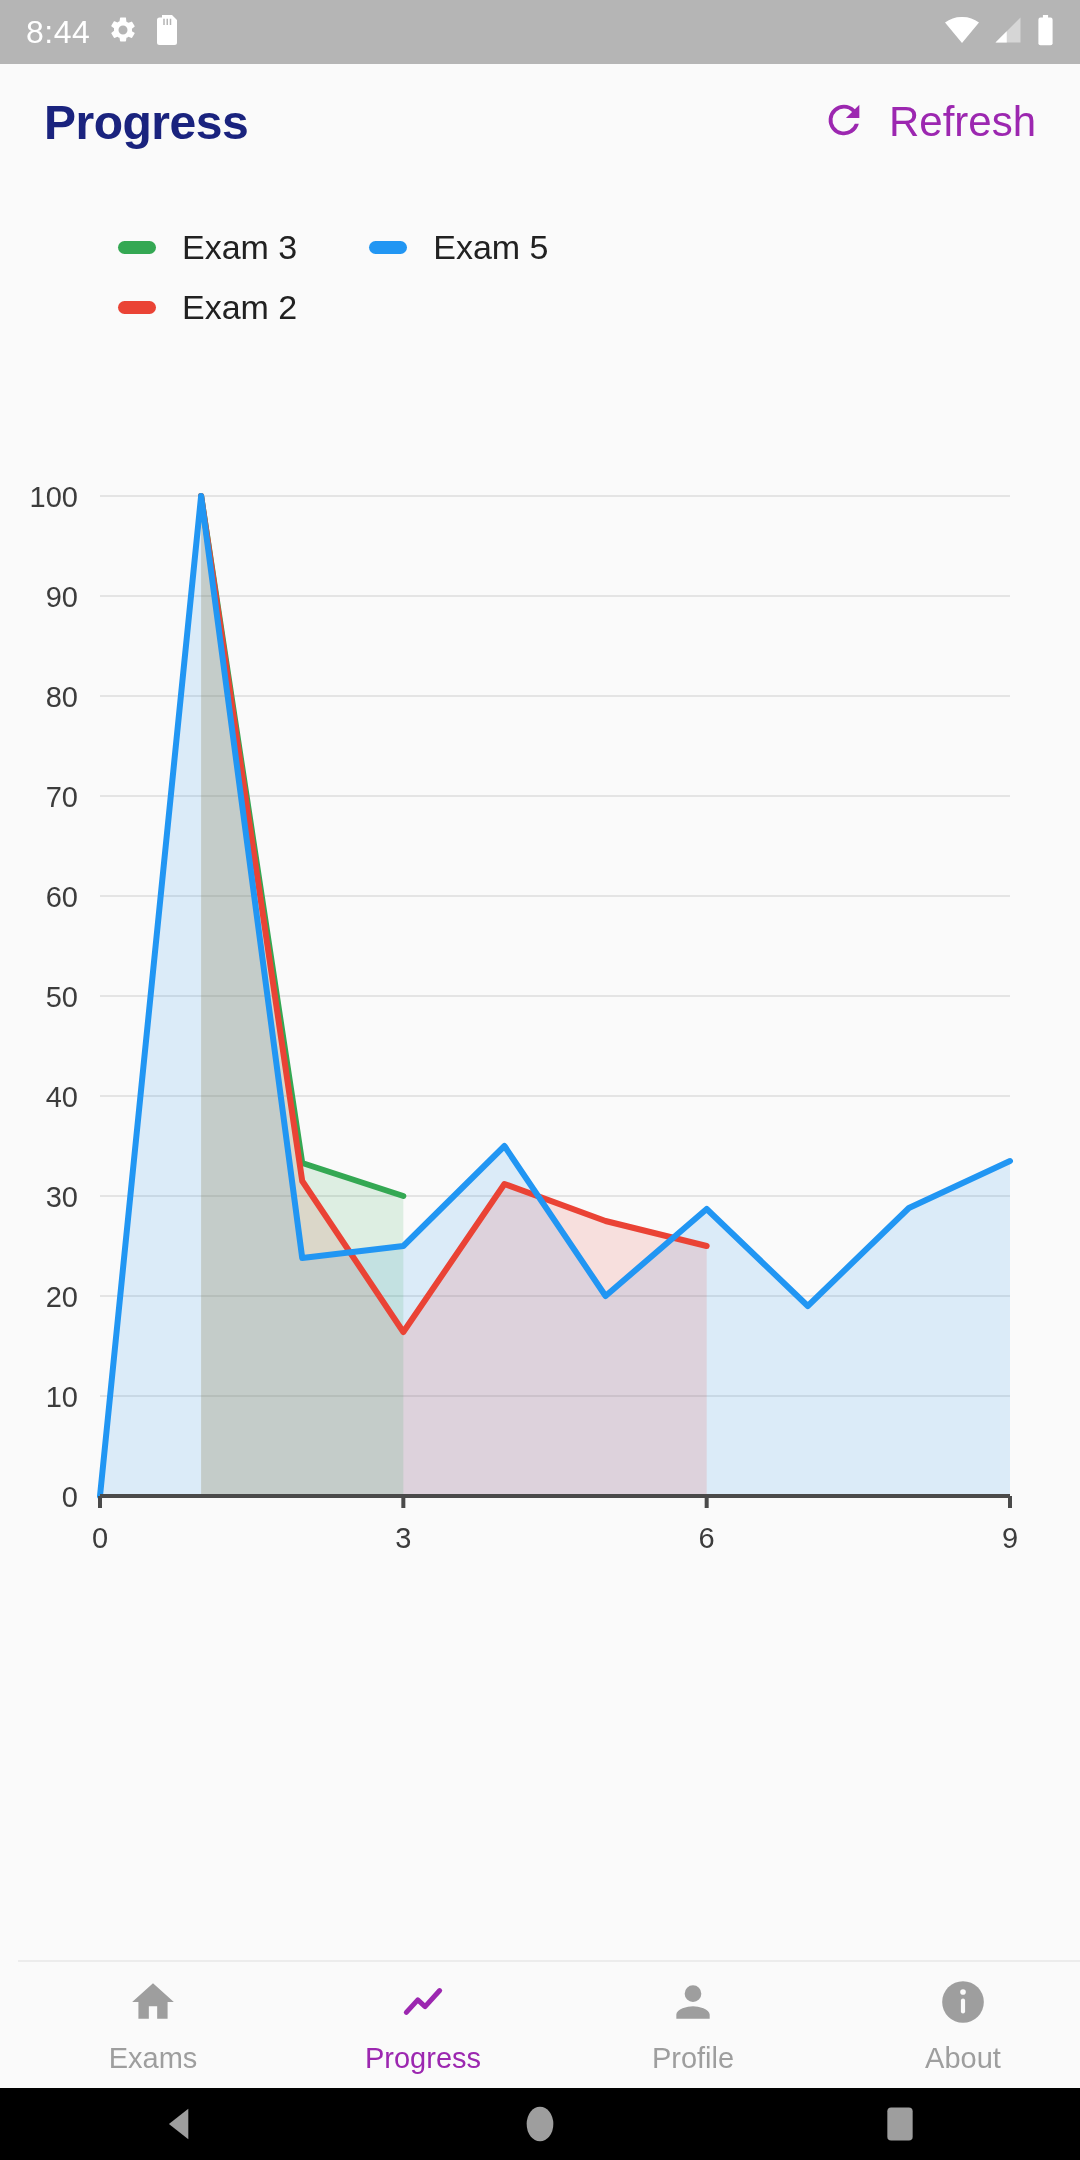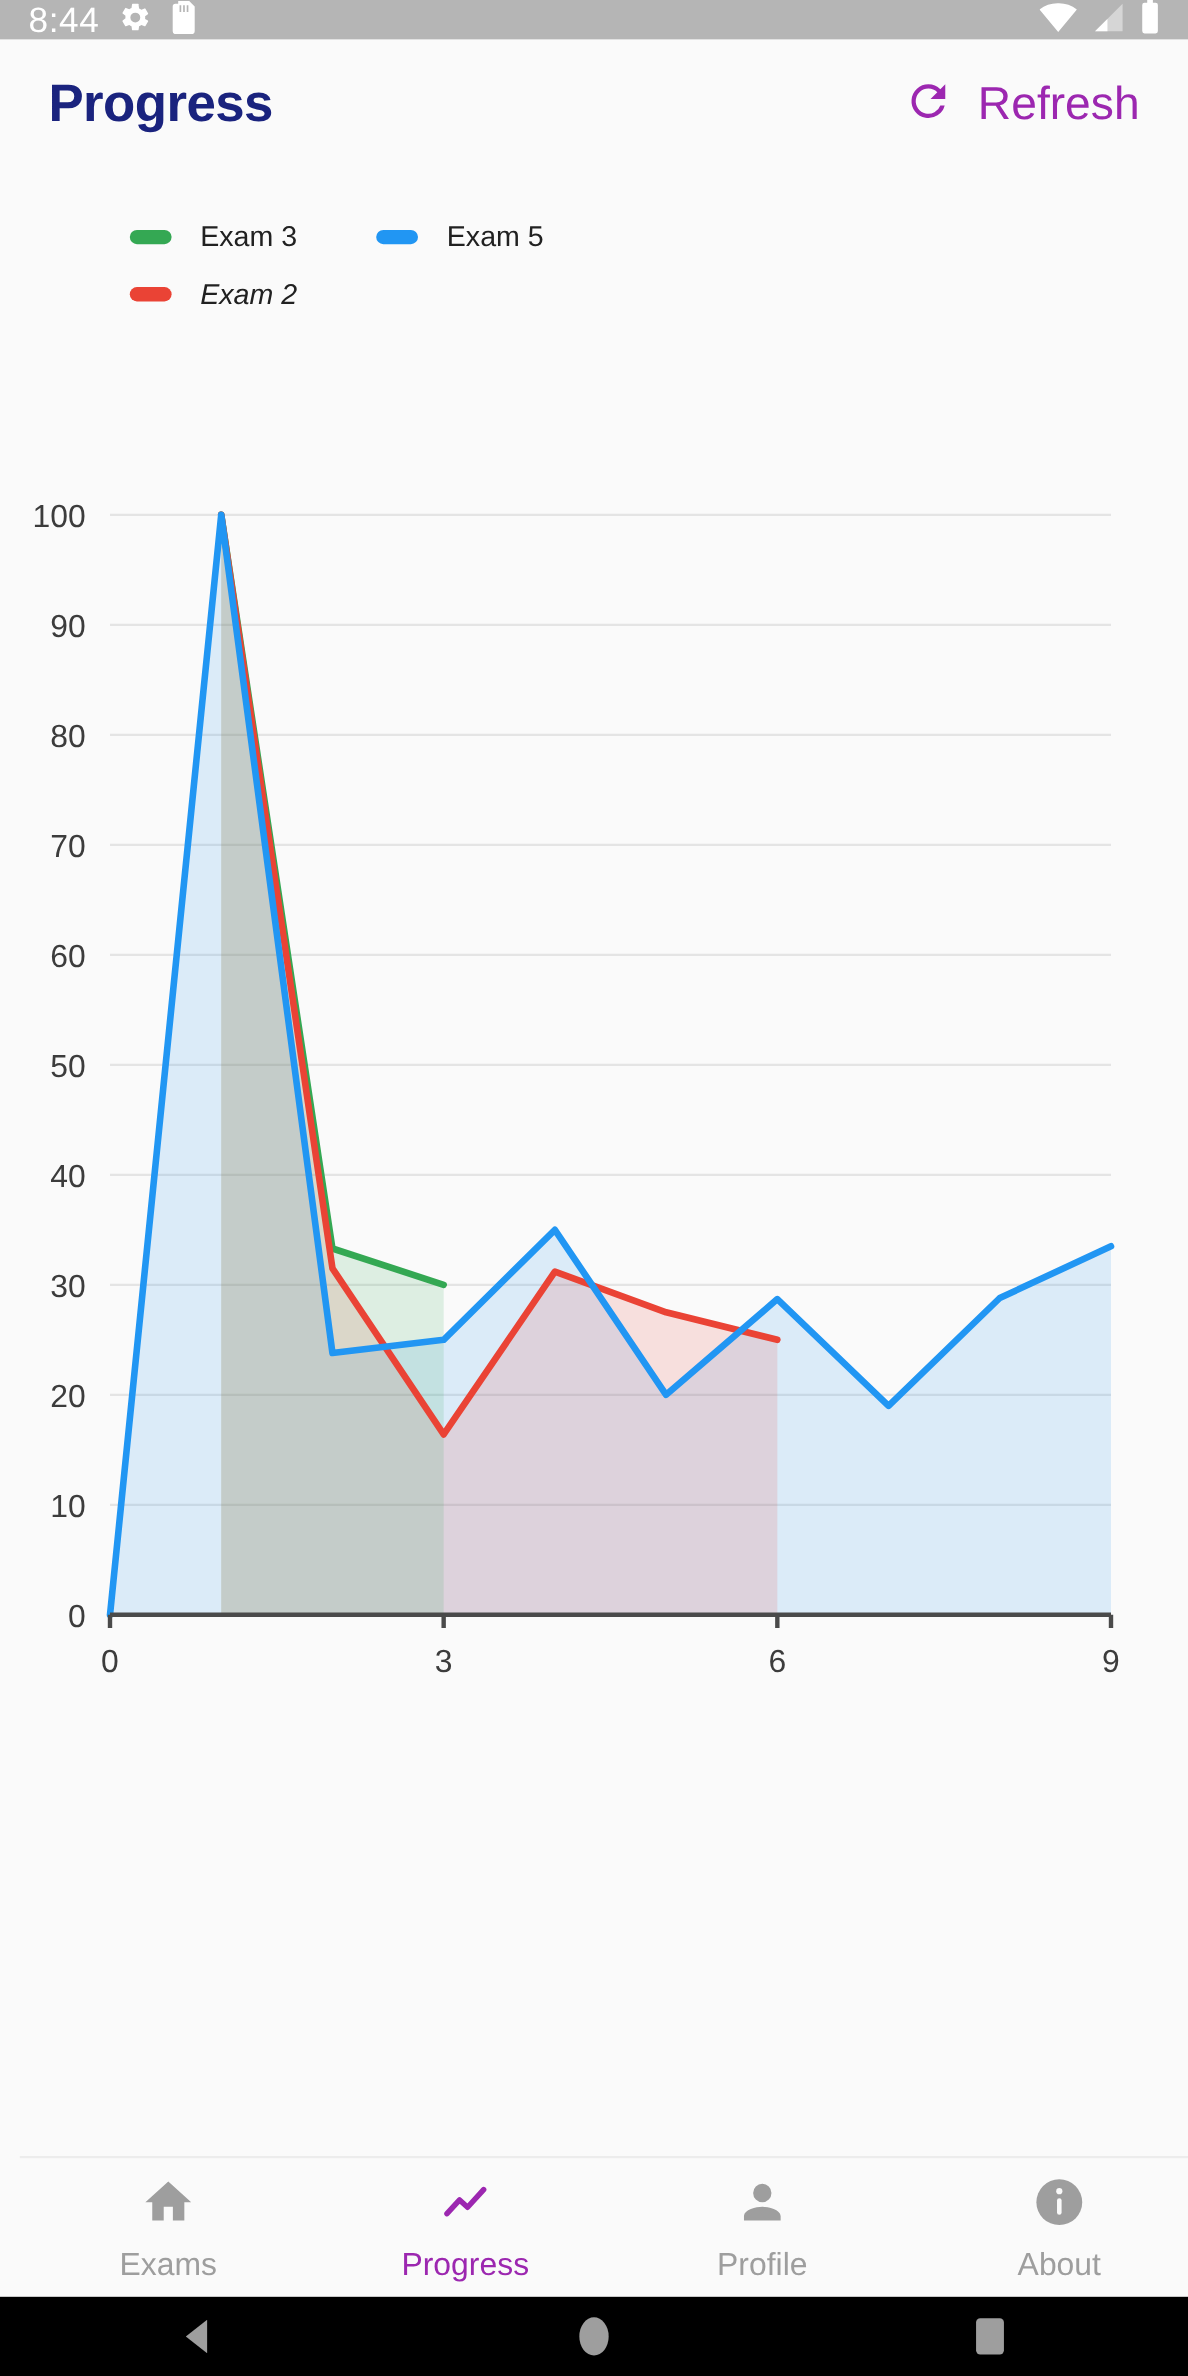--- a/index.html
+++ b/index.html
@@ -5,21 +5,21 @@
   * { margin:0; padding:0; box-sizing:border-box; }
   html,body { width:1080px; height:2160px; }
   body {
     font-family: "Liberation Sans", sans-serif;
     background:#FAFAFA;
     overflow:hidden;
   }
 
   
   .statusbar{
-    height:36px; width:1080px;
+    height:64px; width:1080px;
     background:#B5B5B5;
     display:flex; align-items:center;
     padding:0 26px;
     color:#FFFFFF;
   }
   .sb-time{ font-size:32px; font-weight:400; letter-spacing:.5px; line-height:1; }
   .sb-left{ display:flex; align-items:center; gap:18px; }
   .sb-right{ margin-left:auto; display:flex; align-items:center; gap:14px; }
   .sb-icon{ display:block; }
 
@@ -44,28 +44,28 @@
     height:1790px;
     background:#FAFAFA;
     position:relative;
     padding-top:22px;
   }
   .legend{
     padding-left:118px;
     padding-top:28px;
   }
   .legend-row{ display:flex; align-items:center; }
-  .legend-row + .legend-row{ margin-top:26px;font-style:italic; }
+  .legend-row + .legend-row{ margin-top:26px; }
   .legend-item{ display:flex; align-items:center; }
   .legend-item + .legend-item{ margin-left:72px; }
   .legend-swatch{
     width:38px; height:13px; border-radius:7px; display:inline-block;
   }
   .legend-text{
-    font-size:26px; color:#212121; margin-left:26px; line-height:1;
+    font-size:34px; color:#212121; margin-left:26px; line-height:1;
   }
 
   .plot-wrap{
     position:absolute;
     left:0; top:284px;
     width:1080px; height:1120px;
   }
   svg.plot{ display:block; width:1080px; height:1120px; }
 
   .tick-label{ font-family:"Liberation Sans", sans-serif; font-size:29px; fill:#3C3C3C; }

